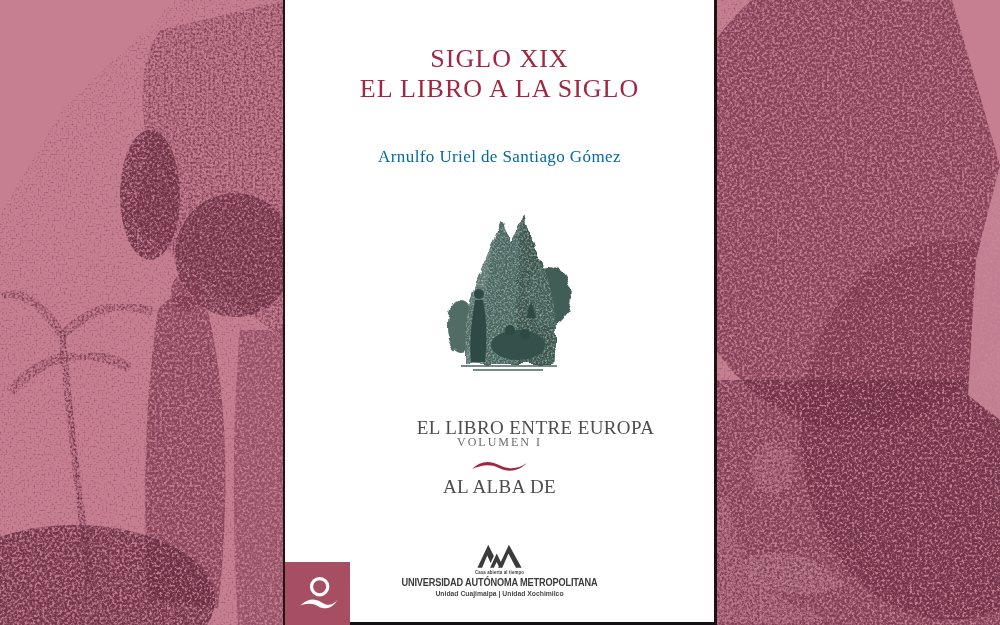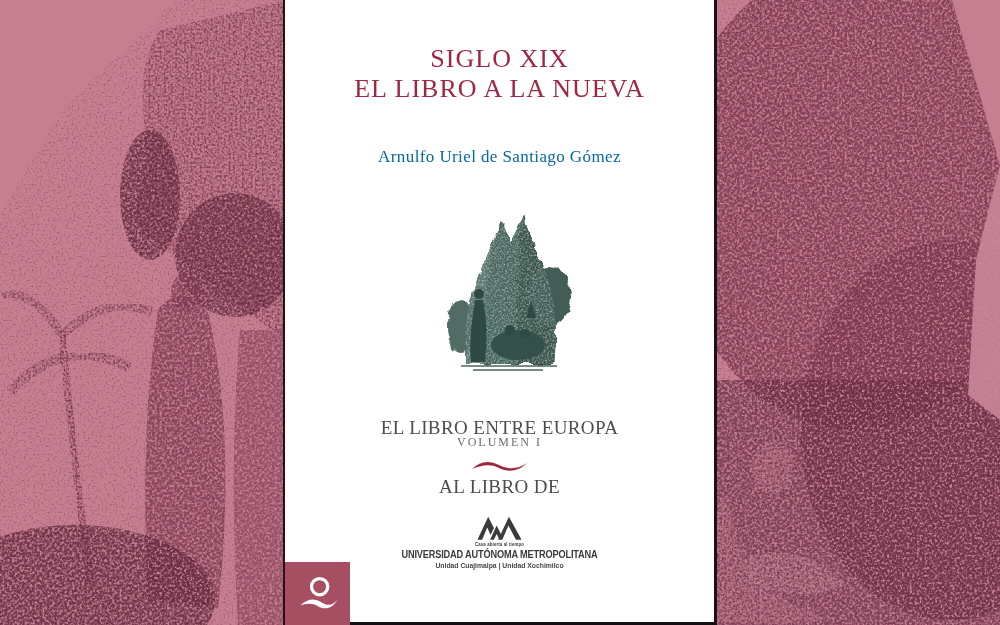--- a/index.html
+++ b/index.html
@@ -10,24 +10,24 @@
     position:absolute;left:283px;top:0;width:434px;height:625px;
     background:#ffffff;box-sizing:border-box;
     border-left:2px solid #241219;border-right:3px solid #201016;border-bottom:3px solid #161015;
   }
   .cover .row{position:absolute;left:0;width:100%;text-align:center;}
   .title-block{top:44px;color:#9f2742;font-size:26px;line-height:30px;letter-spacing:1px;}
   .author{top:147px;color:#0369a1;font-size:17px;letter-spacing:0.4px;}
   .illustration-wrap{top:204px;}
   .illustration-wrap svg{display:inline-block;margin-left:16px;}
   .volume{top:396px;color:#6b6b6b;font-size:12px;letter-spacing:2px;margin-top:39px;}
-  .series{top:417px;color:#4d4d4d;font-size:19px;line-height:22px;letter-spacing:0.4px;}
+  .series{top:417px;color:#4d4d4d;font-size:19px;line-height:22px;letter-spacing:0.4px;margin-left:36px;}
   .tilde-row{top:459px;}
   .subtitle{top:476px;color:#4d4d4d;font-size:19px;line-height:22px;letter-spacing:0.4px;}
-  .uam-block{top:515px;color:#3b3b3b;font-family:"Liberation Sans","DejaVu Sans",sans-serif;}
+  .uam-block{top:543px;color:#3b3b3b;font-family:"Liberation Sans","DejaVu Sans",sans-serif;}
   .uam-block .mark{display:block;margin:0 auto 1px auto;}
   .uam-motto{font-size:6px;font-weight:bold;transform:scaleX(0.72);letter-spacing:0.2px;}
   .uam-name{font-size:11.5px;font-weight:bold;transform:scaleX(0.8);letter-spacing:-0.2px;margin-top:1px;white-space:nowrap;}
   .uam-units{font-size:8px;font-weight:bold;transform:scaleX(0.85);margin-top:1px;color:#474747;}
   .publisher-box{
     position:absolute;left:0;bottom:-3px;width:65px;height:63px;
     background:#a64f63;display:flex;align-items:center;justify-content:center;
   }
 </style>
 </head>
@@ -82,21 +82,21 @@
       <ellipse cx="773" cy="468" rx="21" ry="26" fill="#bd7a8d" filter="url(#bgMid)"></ellipse>
       <path d="M728,495 C735,560 760,600 830,618 C800,625 740,625 716,622 L716,505 Z" fill="#bd7a8d" filter="url(#bgMid)" opacity="0.95"></path>
       <path d="M745,560 C780,545 820,555 845,585 C820,600 770,595 745,578 Z" fill="#c08395" filter="url(#bgMid)" opacity="0.9"></path>
     </g>
   </svg>
 
   <div class="cover">
 
     <div class="row title-block">
       <div>SIGLO XIX</div>
-      <div>EL LIBRO A LA NUEVA</div>
+      <div>EL LIBRO A LA SIGLO</div>
     </div>
 
     <div class="row author">Arnulfo Uriel de Santiago Gómez</div>
 
     <div class="row illustration-wrap">
       <svg width="150" height="168" viewBox="0 0 150 168" aria-hidden="true">
         <defs>
           <filter id="illRough" x="-15%" y="-15%" width="130%" height="130%">
             <feTurbulence type="fractalNoise" baseFrequency="0.09" numOctaves="2" seed="7" result="t"></feTurbulence>
             <feDisplacementMap in="SourceGraphic" in2="t" scale="8" xChannelSelector="R" yChannelSelector="G"></feDisplacementMap>
@@ -136,21 +136,21 @@
       <div>EL LIBRO ENTRE EUROPA</div>
     </div>
 
     <div class="row tilde-row">
       <svg width="58" height="14" viewBox="0 0 58 14" aria-hidden="true">
         <path d="M1,10 C9,2 18,1 28,6 C38,11 47,10 56,4 C48,12 38,14 28,9 C18,4 9,7 1,10 Z" fill="#9f2742"></path>
       </svg>
     </div>
 
     <div class="row subtitle">
-      <div>AL LIBRO DE</div>
+      <div>AL ALBA DE</div>
     </div>
 
     <div class="row uam-block">
       <svg class="mark" width="47" height="25" viewBox="0 0 100 52" aria-hidden="true">
         <g fill="#3b3b3b">
           <path d="M3,52 L26,3 L38,27 L31,42 L24,26 L13,52 Z"></path>
           <path d="M30,52 L44,22 L54,42 L50,52 L44,40 L38,52 Z"></path>
           <path d="M47,52 L70,3 L97,52 L85,52 L69,22 L56,52 Z"></path>
         </g>
       </svg>

